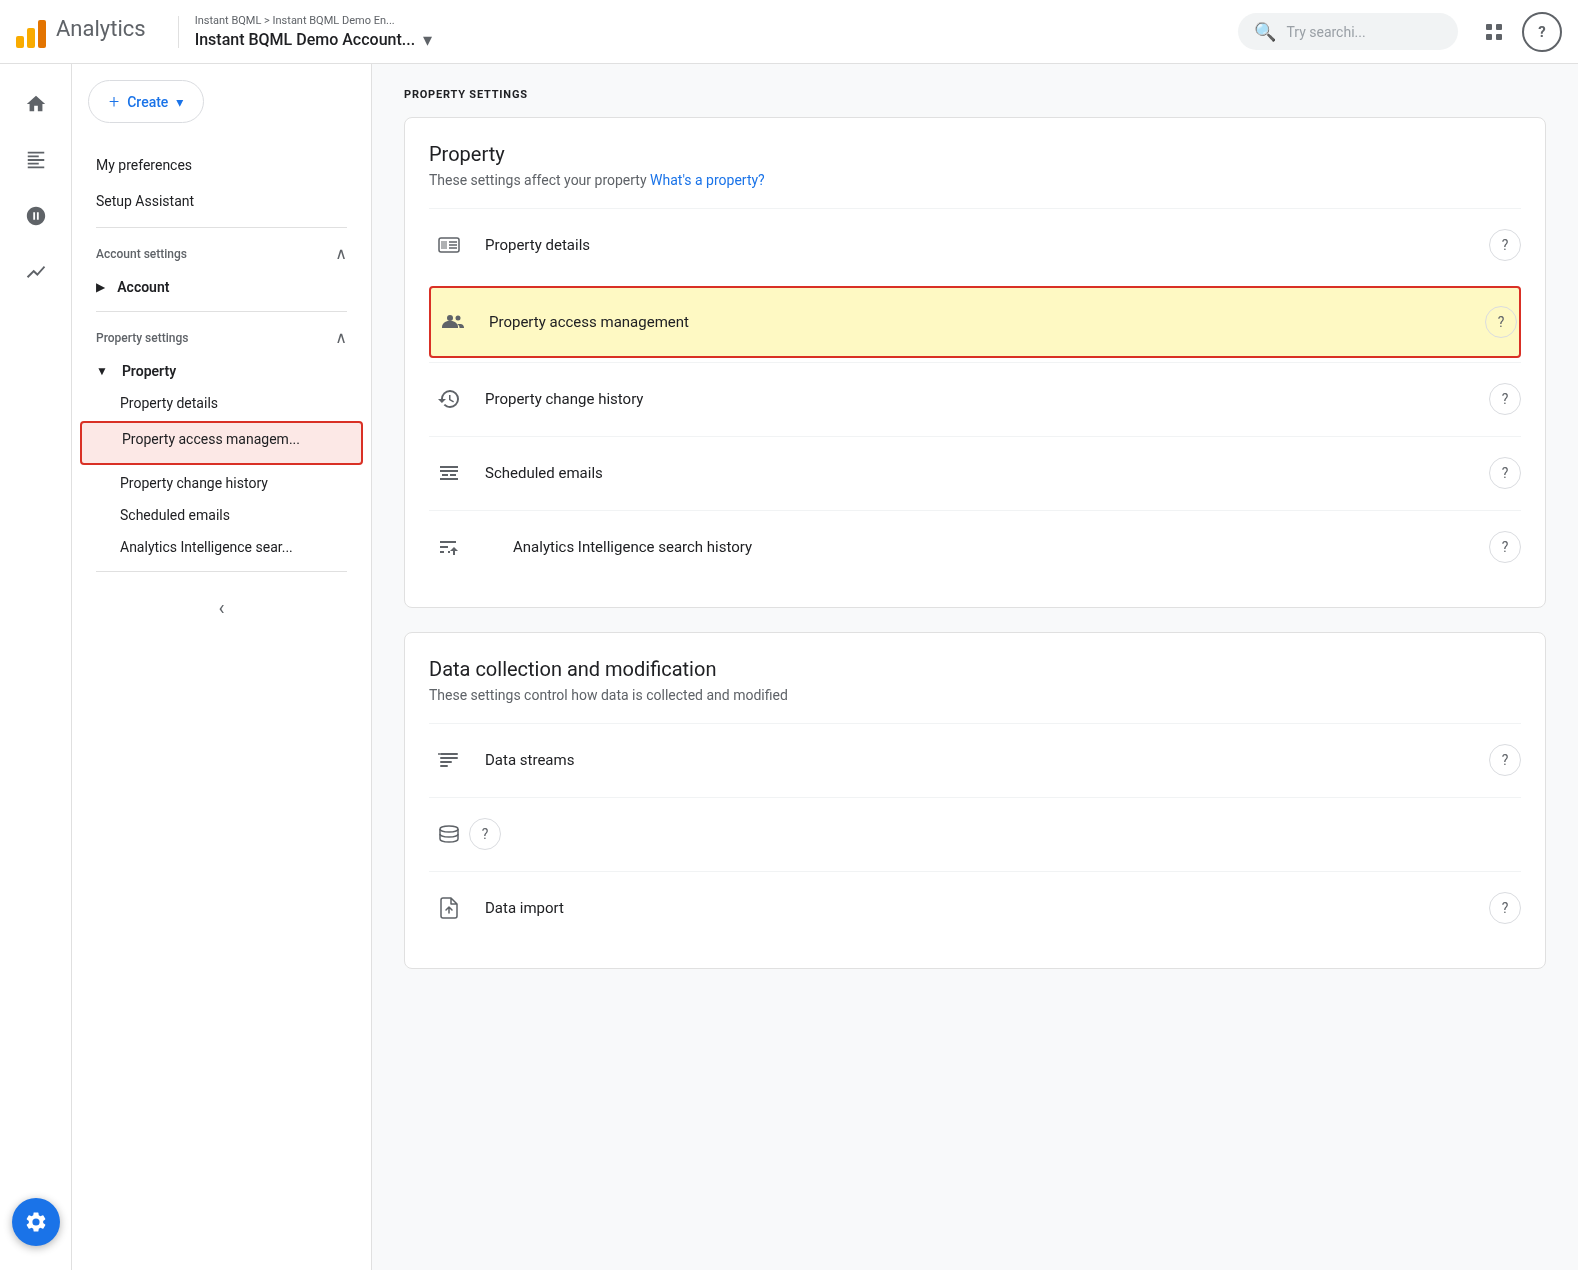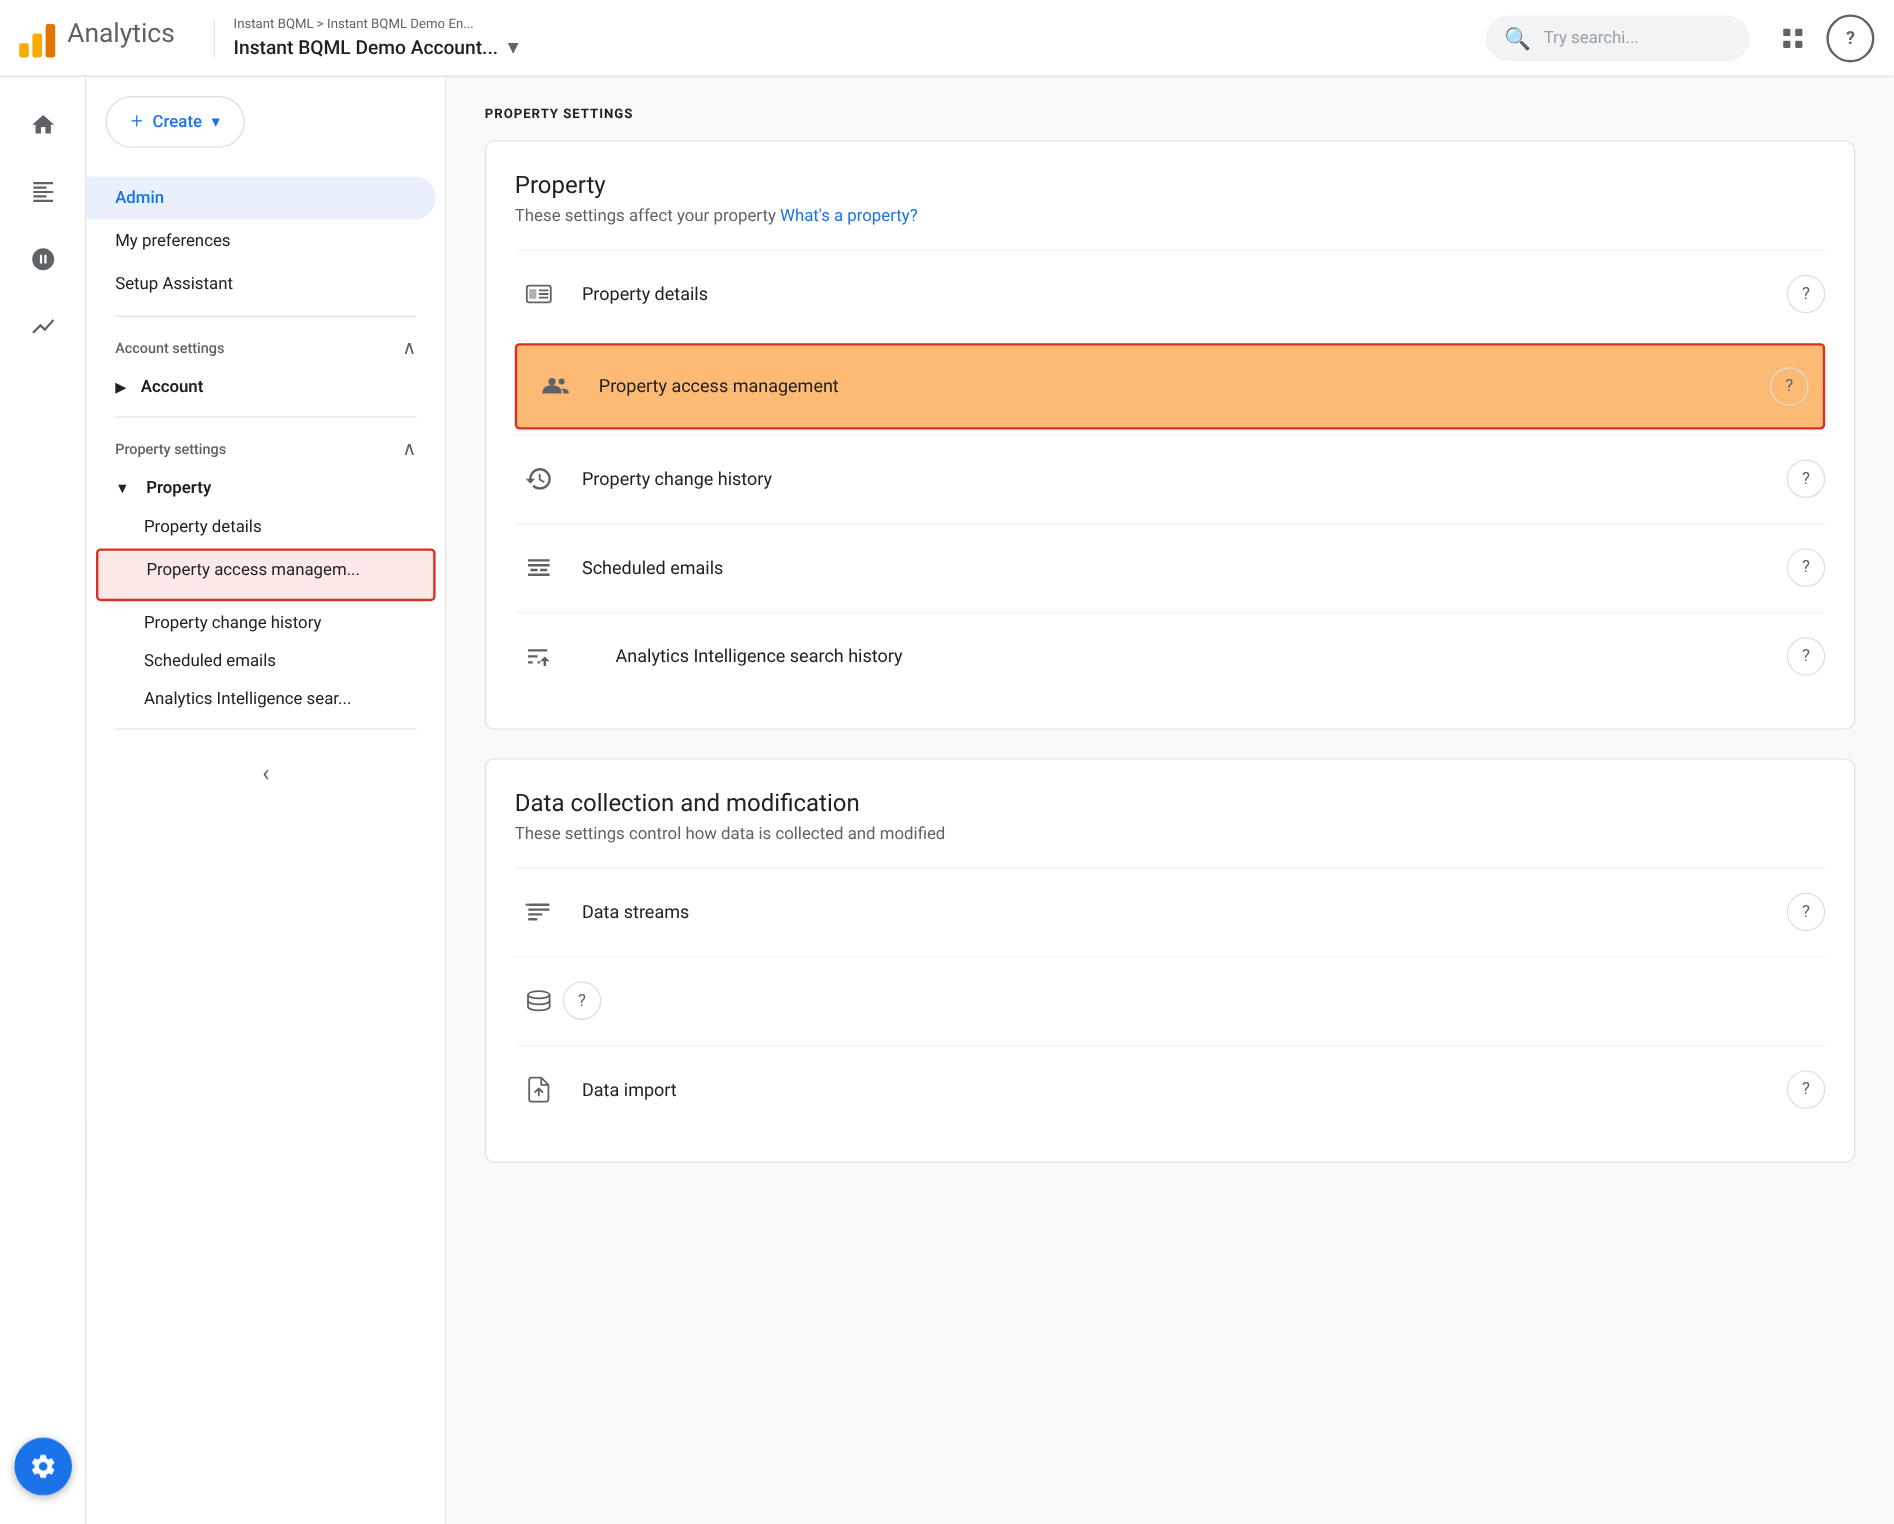--- a/index.html
+++ b/index.html
@@ -363,23 +363,20 @@
 </nav>
 
 <aside class="sidebar">
 
   <div class="sidebar-create-btn">
     <span style="font-size:18px; font-weight:300;">+</span>
     <span>Create</span>
     <span style="font-size:14px;">▾</span>
   </div>
 
-  <div class="sidebar-nav-item active">
-    <span>Admin</span>
-  </div>
   <div class="sidebar-nav-item">
     <span>My preferences</span>
   </div>
   <div class="sidebar-nav-item">
     <span>Setup Assistant</span>
   </div>
 
   <div class="sidebar-divider"></div>
 
   <div class="sidebar-section-header">
@@ -444,21 +441,21 @@
               <rect x="4" y="8" width="6" height="8" fill="#5f6368" opacity="0.5"></rect>
               <line x1="12" y1="9" x2="20" y2="9" stroke="#5f6368" stroke-width="1.5"></line>
               <line x1="12" y1="12" x2="20" y2="12" stroke="#5f6368" stroke-width="1.5"></line>
               <line x1="12" y1="15" x2="20" y2="15" stroke="#5f6368" stroke-width="1.5"></line>
             </svg>
         </div>
         <span class="card-item-label">Property details</span>
         <div class="card-item-help">?</div>
       </div>
 
-      <div class="card-item" style="background: #fdba74; border: 2px solid #d93025; border-radius: 4px; margin: 4px 0; padding: 14px 12px;">
+      <div class="card-item" style="background: #fef9c3; border: 2px solid #d93025; border-radius: 4px; margin: 4px 0; padding: 14px 2px;">
         <div class="card-item-icon">
           <svg width="24" height="24" viewBox="0 0 24 24" fill="#5f6368">
               <circle cx="9" cy="8" r="3"></circle>
               <circle cx="17" cy="8" r="2.5"></circle>
               <path d="M1 18v-1c0-3.314 3.134-6 7-6h2c3.866 0 7 2.686 7 6v1H1z"></path>
               <path d="M15 14c1.933 0 3.5 1.567 3.5 3.5V18H23v-.5c0-1.933-1.567-3.5-3.5-3.5H15z"></path>
             </svg>
         </div>
         <span class="card-item-label">Property access management</span>
         <div class="card-item-help">?</div>

